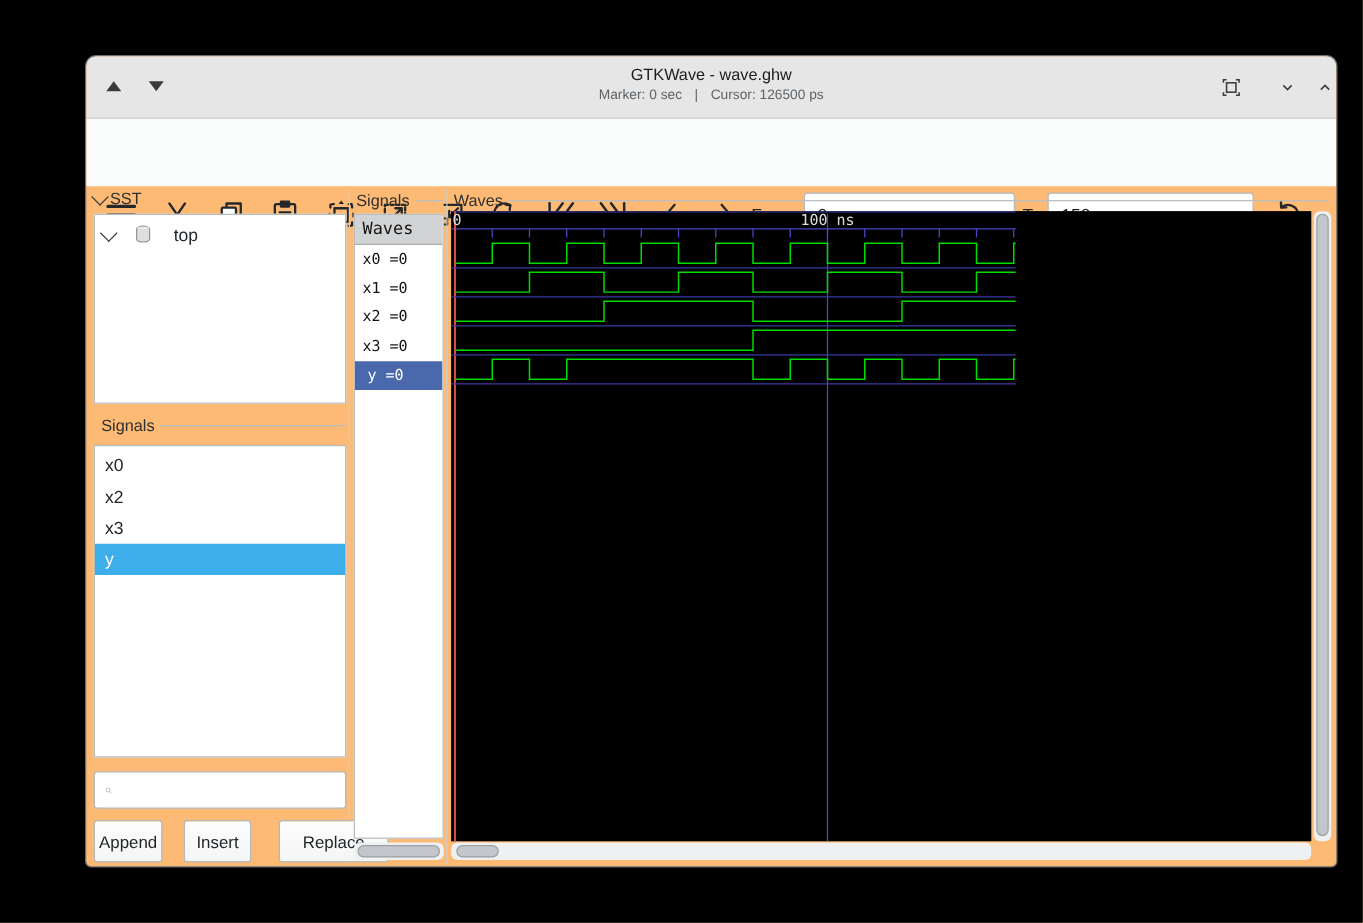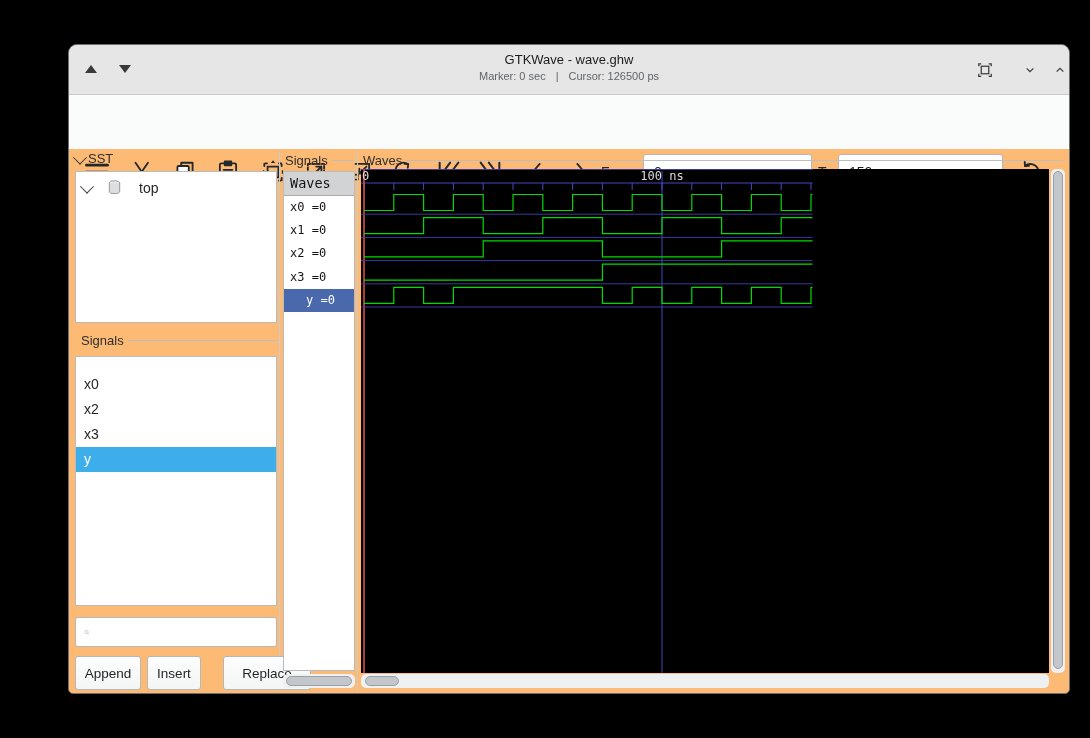--- a/index.html
+++ b/index.html
@@ -48,21 +48,21 @@
   .search svg{margin:0 6px 0 8px;stroke:#7f8c8d;fill:none;stroke-width:1.6;}
   
   .btn{position:absolute;top:611px;height:34px;box-sizing:border-box;border:1px solid #b4b8bb;border-radius:3px;
        background:linear-gradient(#fdfdfd,#f4f5f5);font-size:13.5px;color:#232629;display:flex;align-items:center;justify-content:center;
        font-family:"Liberation Sans",sans-serif;}
   
   .mono{font-family:"DejaVu Sans Mono",monospace;}
   .name-head{height:23px;line-height:23px;background:#d2d3d4;border-bottom:1px solid #a9abad;
              font-size:13.5px;color:#141414;padding-left:6px;}
   .name-row{height:23.2px;line-height:23px;font-size:12px;color:#141414;padding-left:6px;white-space:nowrap;}
-  .name-row.sel{background:#4a69ad;color:#fff;padding-left:22px;}
+  .name-row.sel{background:#4a69ad;color:#fff;padding-left:10px;}
   
   .sb{position:absolute;background:#eff0f1;border-radius:5px;}
   .sb-thumb{position:absolute;background:#c3c7cb;border:1px solid #9ba0a4;border-radius:6px;box-sizing:border-box;}
   #waveArea{position:absolute;left:292px;top:124px;width:688px;height:504px;background:#000;}
 </style>
 </head>
 <body>
 
 <div id="stage">
  <div id="win">
@@ -203,37 +203,37 @@
       </svg>
       <span>top</span>
     </div>
   </div>
 
   <div class="frame-label" style="left:12px;top:288px;width:196px">
     <span>Signals</span>
     <span class="fl-line"></span>
   </div>
   <div class="box" style="left:6px;top:311px;width:202px;height:250px">
-    <div id="sig-list" style="padding-top:15px">
+    <div id="sig-list" style="padding-top:3px">
           <div class="sig-item">x0</div>
           <div class="sig-item">x2</div>
           <div class="sig-item">x3</div>
           <div class="sig-item sel">y</div>
         </div>
   </div>
 
   <div class="search">
     <svg width="15" height="15" viewBox="0 0 24 24">
       <circle cx="10" cy="10" r="6.5"></circle>
           <path d="M15 15 L20.5 20.5"></path>
     </svg>
     <input value="" style="">
   </div>
 
-  <button class="btn" style="left:6px;width:66px">Append</button>
+  <button class="btn" style="left:6px;width:55px">Append</button>
   <button class="btn" style="left:78px;width:54px">Insert</button>
   <button class="btn" style="left:154px;width:88px">Replace</button>
 
   <div class="frame-label" style="left:216px;top:108px;width:70px">
     <span>Signals</span>
     <span class="fl-line"></span>
   </div>
   <div class="box mono" style="left:214px;top:126px;width:72px;height:500px">
     <div class="name-head">Waves</div>
     <div id="name-rows">

